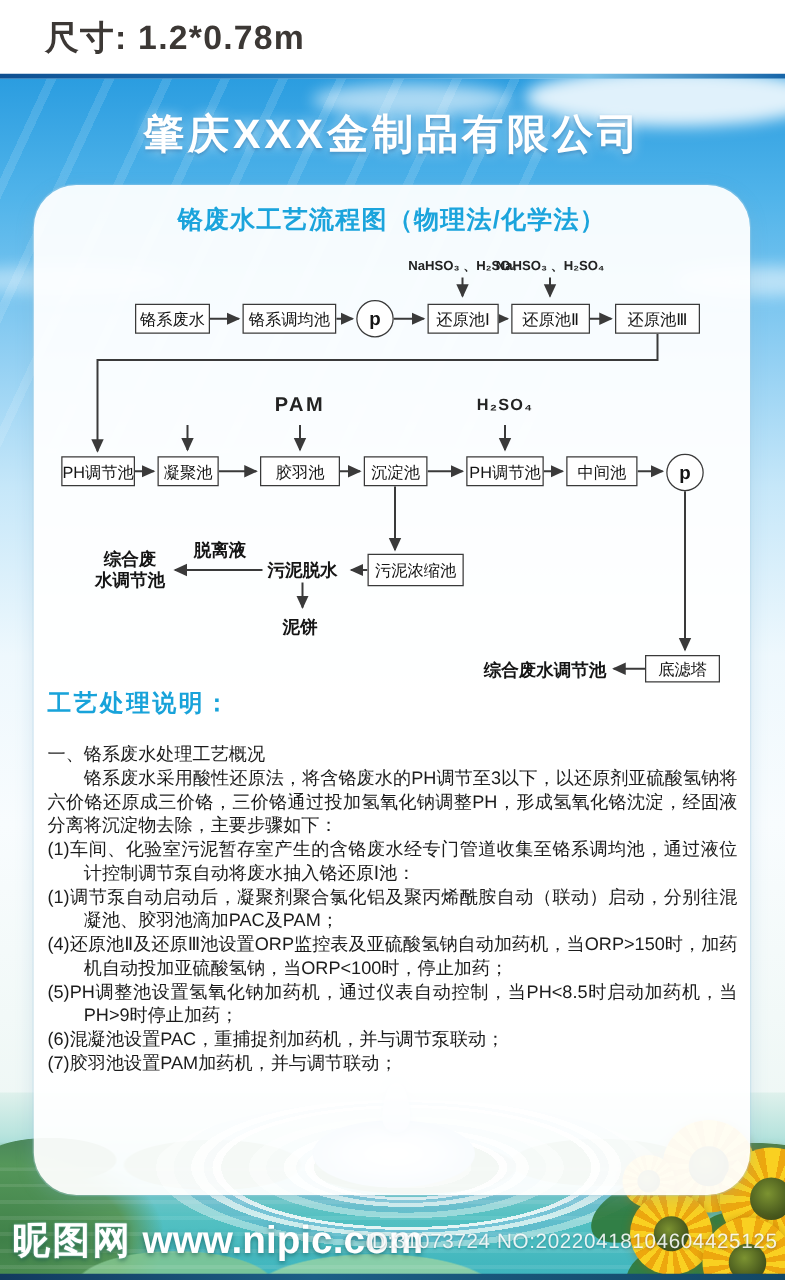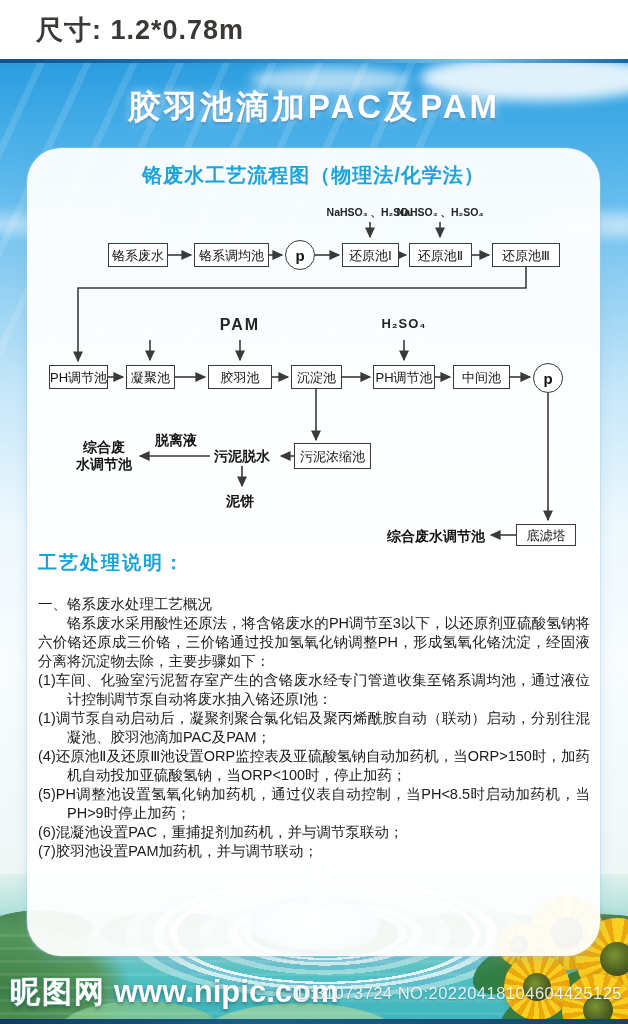--- a/index.html
+++ b/index.html
@@ -118,21 +118,21 @@
   <div class="size-label">尺寸: 1.2*0.78m</div>
 </div>
 <div class="divider"></div>
 
 <div class="poster">
   <div class="rays"></div>
   <div class="cloud c1"></div>
   <div class="cloud c2"></div>
   <div class="cloud c3"></div>
   <div class="cloud c4"></div>
-  <div class="company-title">胶羽池滴加PAC及PAM</div>
+  <div class="company-title">肇庆XXX金制品有限公司</div>
 
   <div class="scenery">
     <div class="trees"></div>
     <div class="bank-left"></div>
     <div class="ripple"></div>
     <div class="splash"></div>
     <div class="drop"></div>
     <div class="hills"></div>
     <div class="water-sheen"></div>
     <div class="leaf" style="left:470px;top:70px;width:90px;height:46px;transform:rotate(-18deg);"></div>

